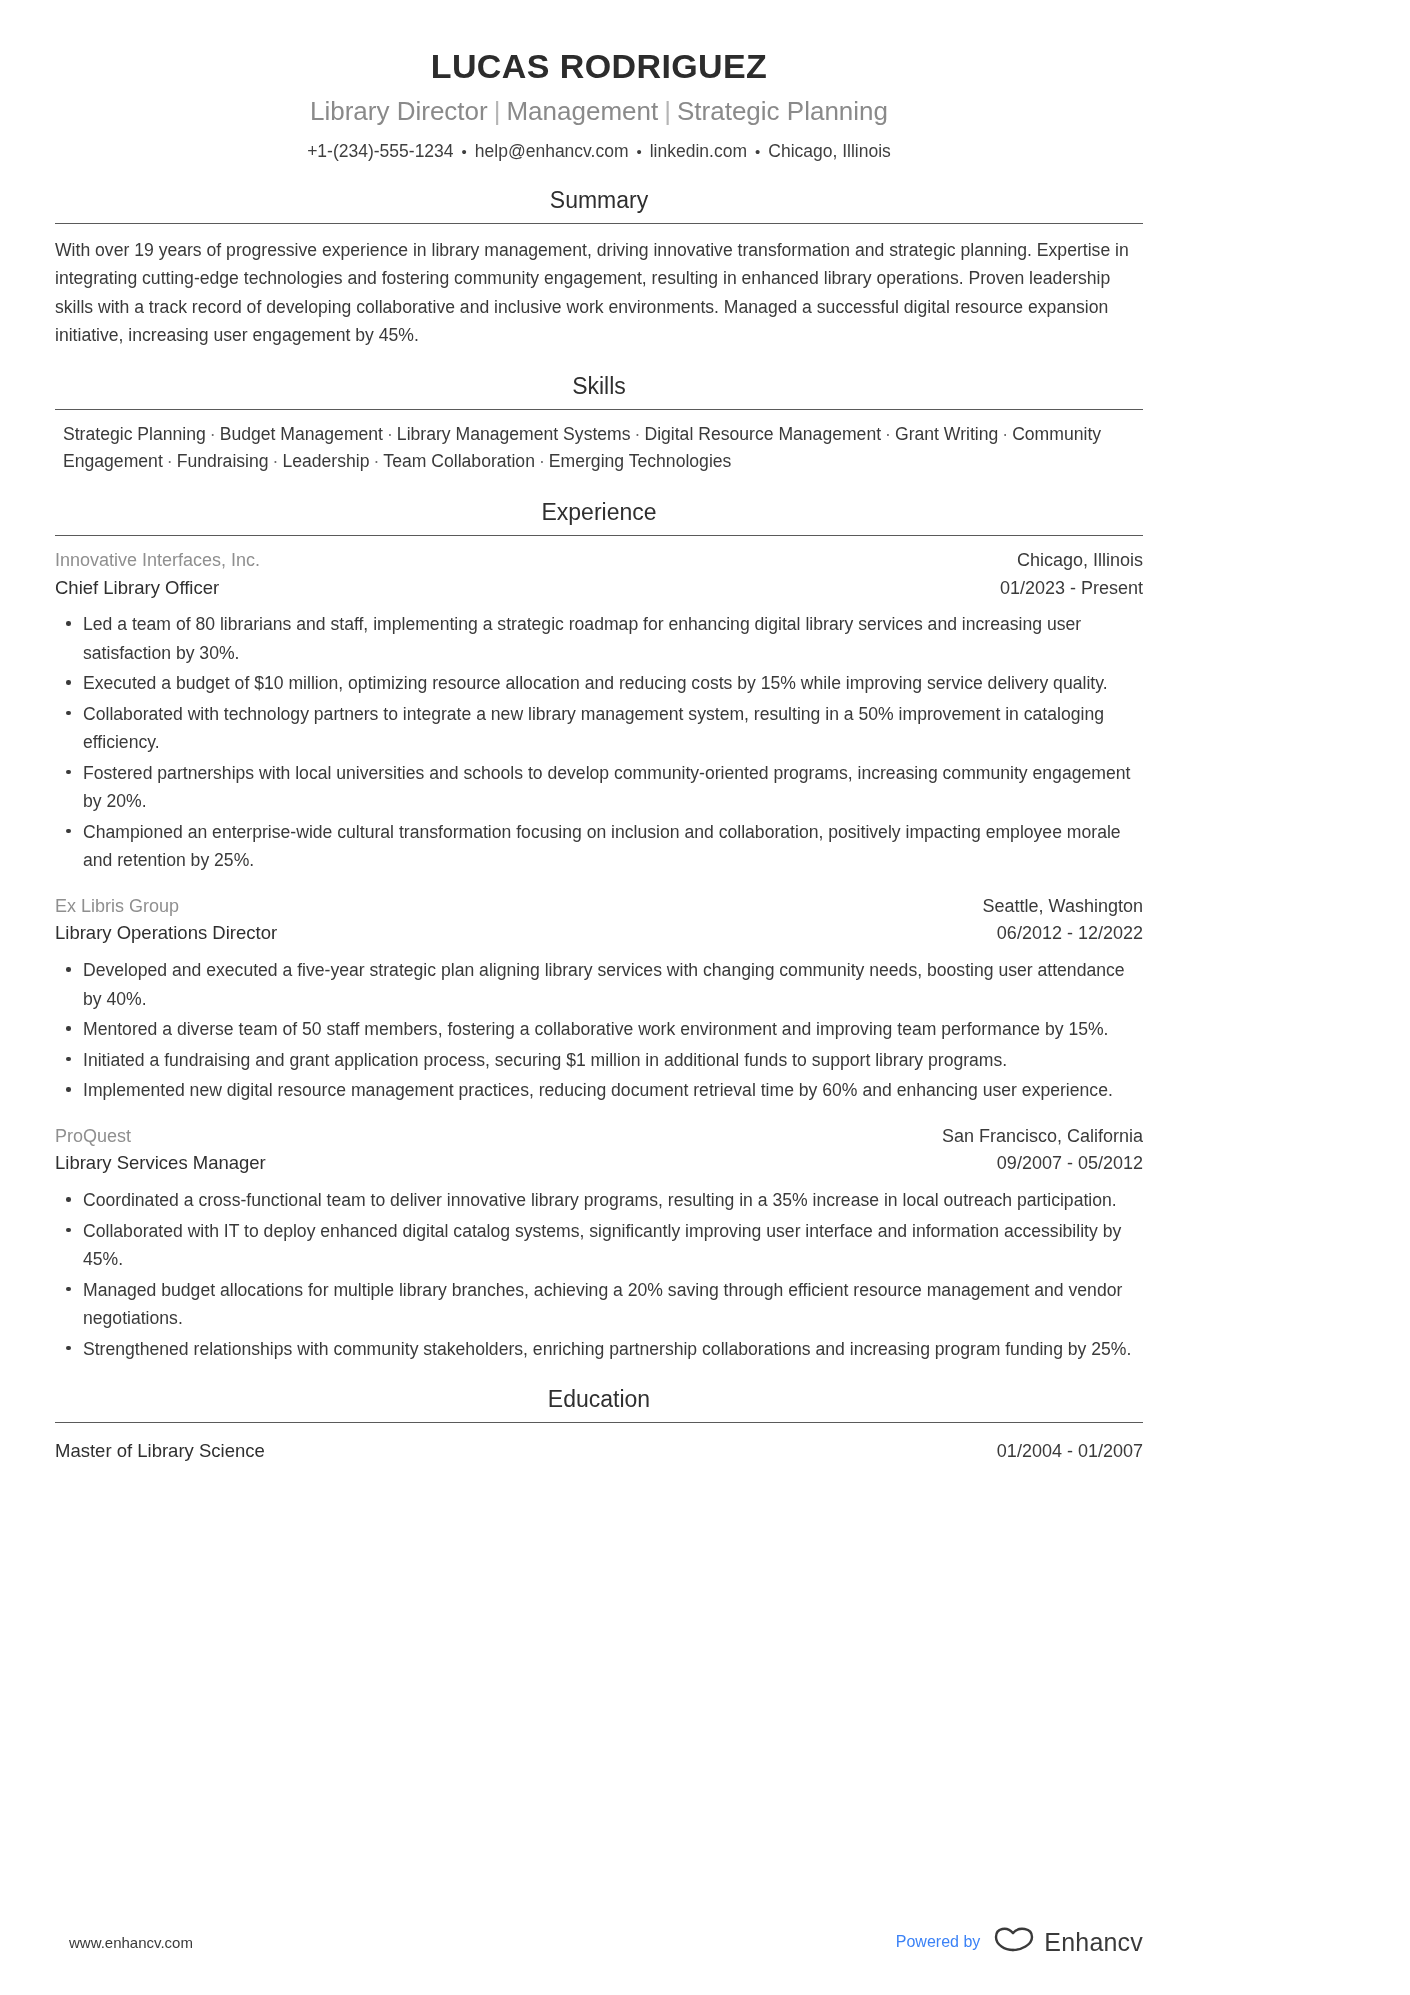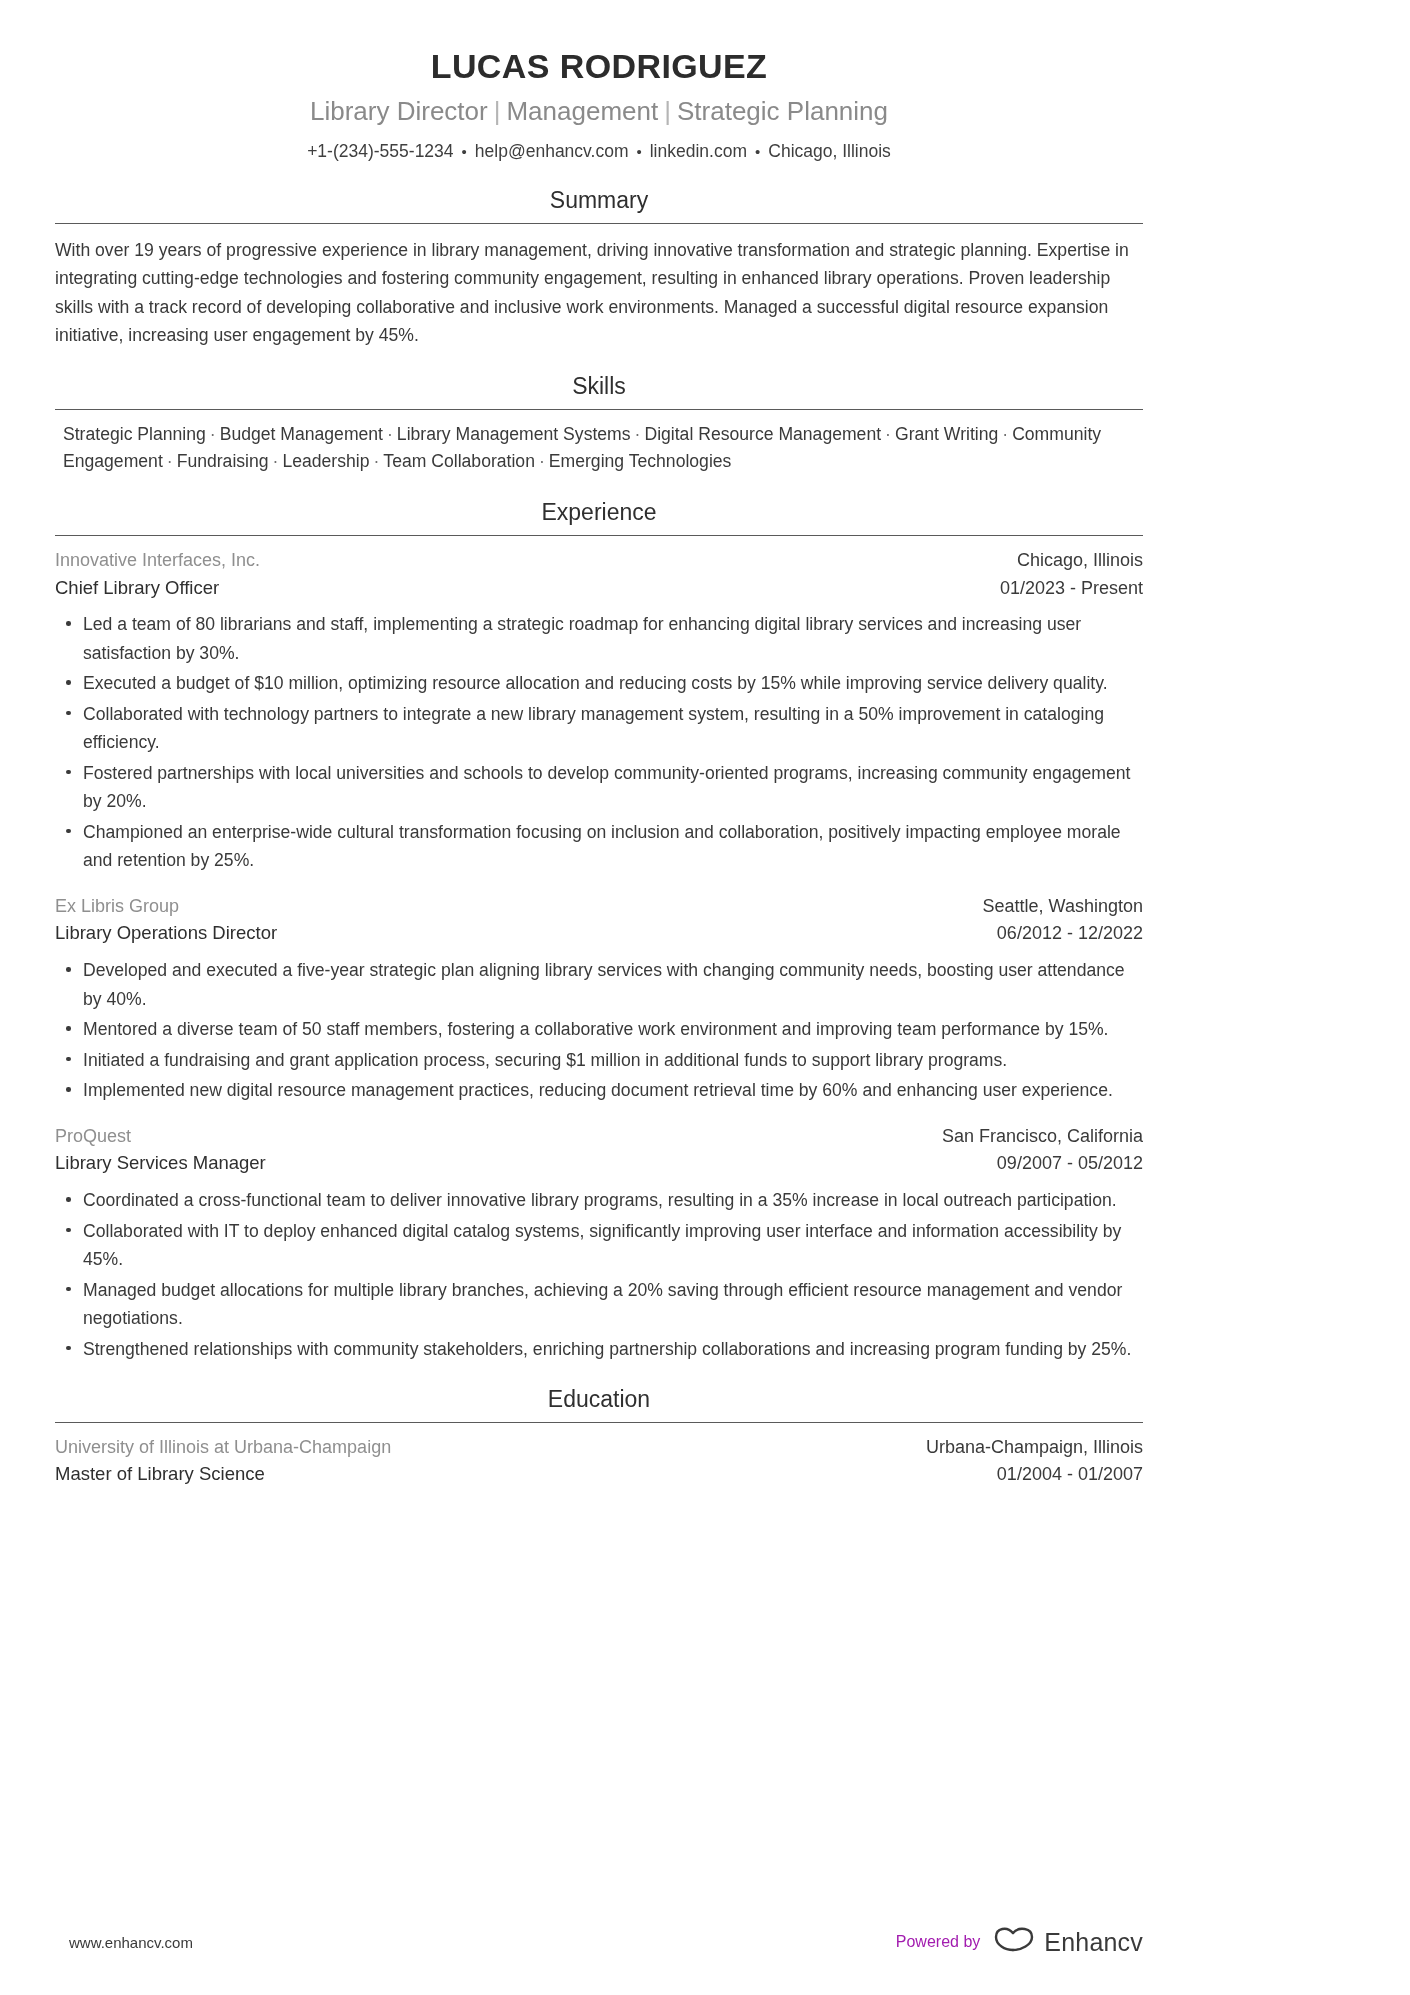--- a/index.html
+++ b/index.html
@@ -168,21 +168,21 @@
     font-size: 15px;
     color: #3a3a3a;
   }
   .powered {
     display: flex;
     align-items: center;
     gap: 13px;
   }
   .powered-label {
     font-size: 16px;
-    color: #a21caf;
+    color: #3b82f6;
     margin-left: 20px;
   }
   .brand {
     display: flex;
     align-items: center;
     gap: 9px;
   }
   .brand-name {
     font-size: 25px;
     color: #3a3a3a;
@@ -270,24 +270,20 @@
           </ul>
         </div>
       </div>
   </div>
 
   <div class="section">
     <div class="section-title">Education</div>
     <div class="rule"></div>
     <div id="education-entries">
         <div class="entry">
-          <div class="entry-row">
-            <div class="org">University of Illinois at Urbana-Champaign</div>
-            <div class="loc">Urbana-Champaign, Illinois</div>
-          </div>
           <div class="entry-row">
             <div class="role">Master of Library Science</div>
             <div class="dates">01/2004 - 01/2007</div>
           </div>
         </div>
       </div>
   </div>
 
   <div class="footer">
     <div class="footer-url">www.enhancv.com</div>

